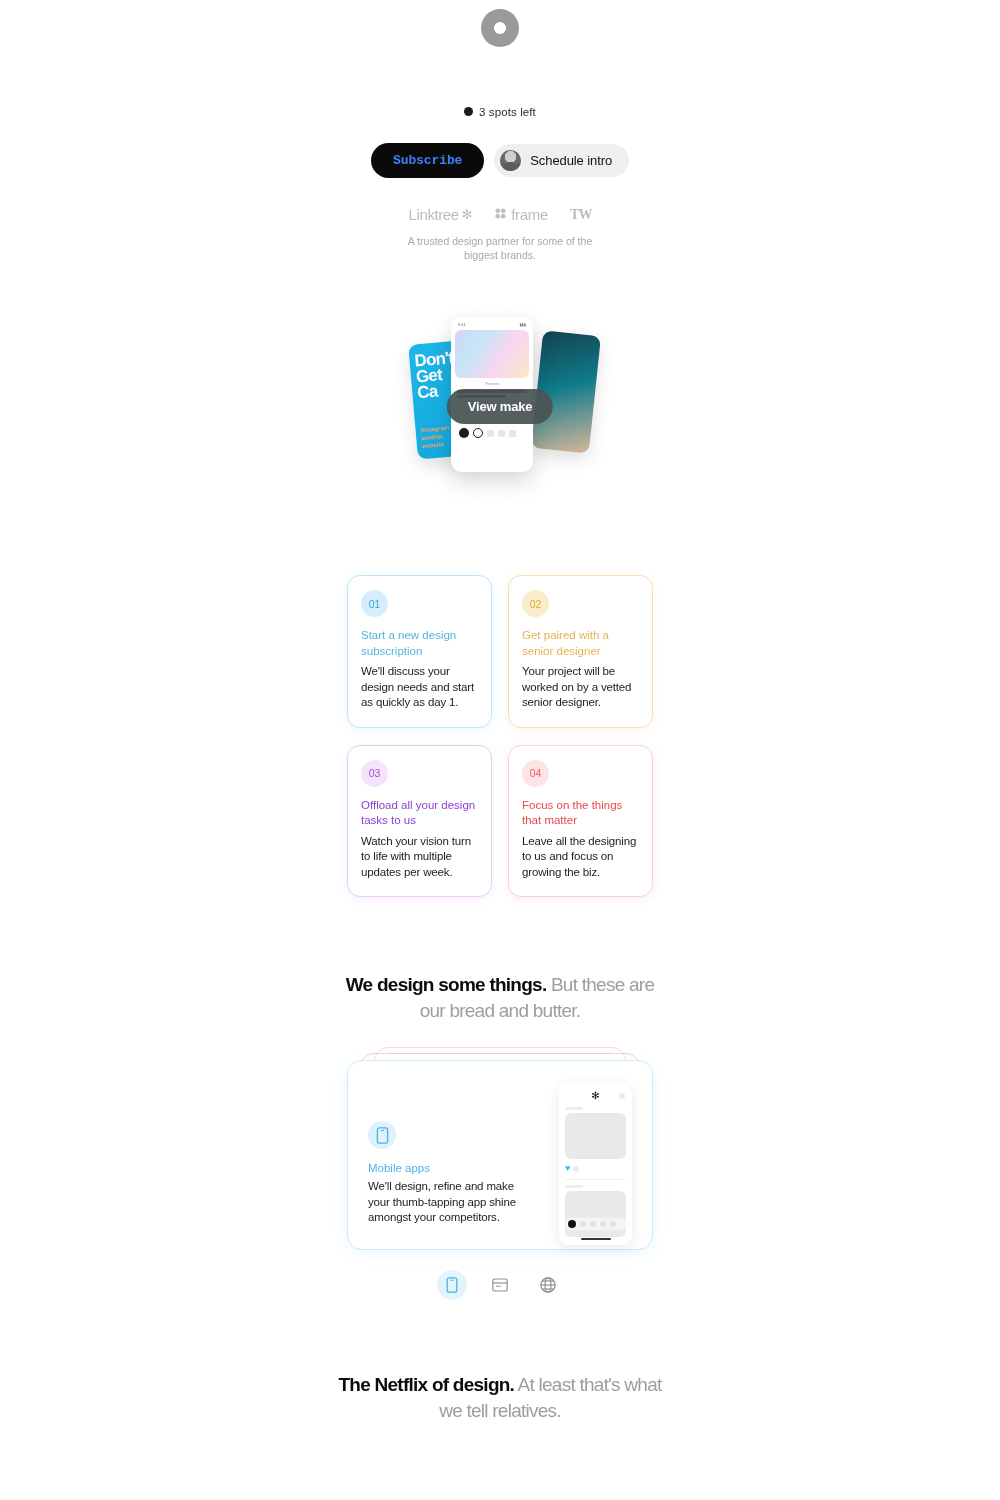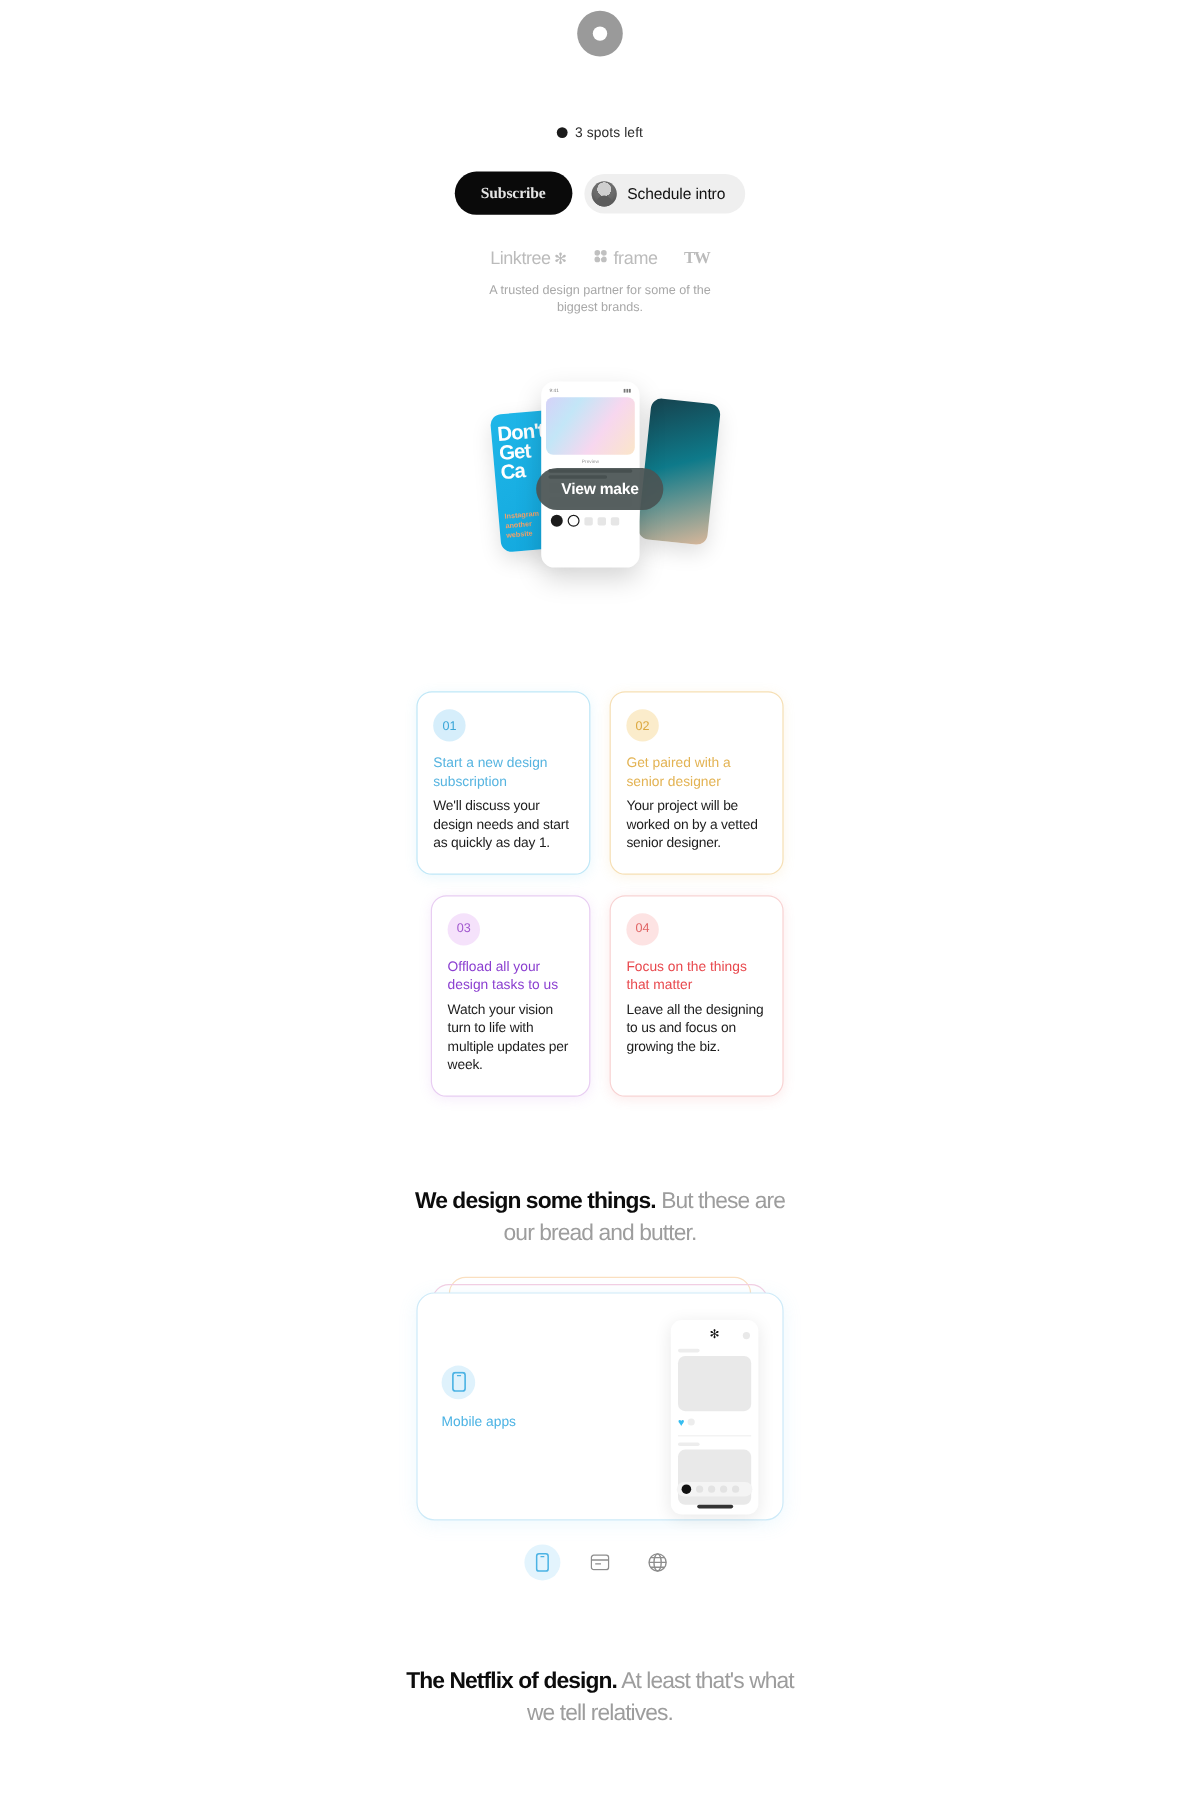--- a/index.html
+++ b/index.html
@@ -29,23 +29,23 @@
   .spots .dot { width:9px; height:9px; border-radius:50%; background:#1b1b1b; display:inline-block; }
 
   h1.hero-title {
     margin:17px auto 0; max-width:330px;
     font-size:28px; line-height:31px; font-weight:700;
     letter-spacing:-1.0px; color:#0c0c0c;
   }
 
   .cta-row { margin-top:23px; display:flex; justify-content:center; gap:10px; align-items:center; }
   .btn-subscribe {
-    background:#0a0a0a; color:#e5e5e5; border:none; border-radius:999px;
+    background:#0a0a0a; color:#3b82f6; border:none; border-radius:999px;
     font-size:13px; font-weight:600; padding:10px 22px; cursor:pointer;
-    font-family:Liberation Serif, serif; letter-spacing:-.1px;
+    font-family:Liberation Mono, monospace; letter-spacing:-.1px;
   }
   .btn-schedule {
     background:#efefef; color:#111; border:none; border-radius:999px;
     font-size:13px; font-weight:500; padding:6px 17px 6px 6px; cursor:pointer;
     display:flex; align-items:center; gap:9px; font-family:inherit; letter-spacing:-.1px;
   }
   .avatar {
     width:21px; height:21px; border-radius:50%; flex:none;
     background:radial-gradient(circle at 50% 32%, #cfcfcf 0 32%, #6d6d6d 33% 100%);
     box-shadow:inset 0 -5px 6px -3px #4a4a4a;
@@ -131,21 +131,21 @@
   }
   .step .st-title { font-size:11.5px; line-height:15.5px; font-weight:400; margin-bottom:5px; }
   .step .st-body { font-size:11.5px; line-height:15.5px; color:#1d1d1d; font-weight:500; letter-spacing:-.15px; }
 
   .step.c1 { border-color:#bfe7f7; box-shadow:0 2px 10px rgba(110,200,235,.13); }
   .step.c1 .num { background:#d6eefb; color:#3aa6d8; }
   .step.c1 .st-title { color:#56b4e0; }
   .step.c2 { border-color:#f6dfb4; box-shadow:0 2px 10px rgba(235,185,95,.13); }
   .step.c2 .num { background:#fbeccb; color:#dca83f; }
   .step.c2 .st-title { color:#e3b353; }
-  .step.c3 { border-color:#e8cdf2; box-shadow:0 2px 10px rgba(190,120,225,.13);margin-left:12px; }
+  .step.c3 { border-color:#e8cdf2; box-shadow:0 2px 10px rgba(190,120,225,.13); }
   .step.c3 .num { background:#f5e2fb; color:#a158cf; }
   .step.c3 .st-title { color:#8b3fd0; }
   .step.c4 { border-color:#f8d3d3; box-shadow:0 2px 10px rgba(235,110,110,.13); }
   .step.c4 .num { background:#fde3e3; color:#e06464; }
   .step.c4 .st-title { color:#e8484d; }
 
   
   .section-head {
     width:330px; margin:0 auto; text-align:center;
     font-size:19px; line-height:26px; letter-spacing:-.75px;
@@ -329,20 +329,21 @@
 
       <div class="showcase">
         <div class="sc-left">
           <div class="sc-icon">
             <svg width="13" height="17" viewBox="0 0 14 20" fill="none" stroke="#4cb3e4" stroke-width="1.6">
               <rect x="1" y="1" width="12" height="18" rx="2.5"></rect>
               <line x1="5" y1="4" x2="9" y2="4" stroke-width="1.3"></line>
             </svg>
           </div>
           <div class="sc-title">Mobile apps</div>
+          <div class="sc-body">We'll design, refine and make your thumb-tapping app shine amongst your competitors.</div>
         </div>
 
         <div class="phone">
           <div class="ph-top">
             <span class="ph-star">✻</span>
             <span class="ph-dot-r"></span>
           </div>
           <div class="ph-lbl"></div>
           <div class="ph-block"></div>
           <div class="ph-react">

